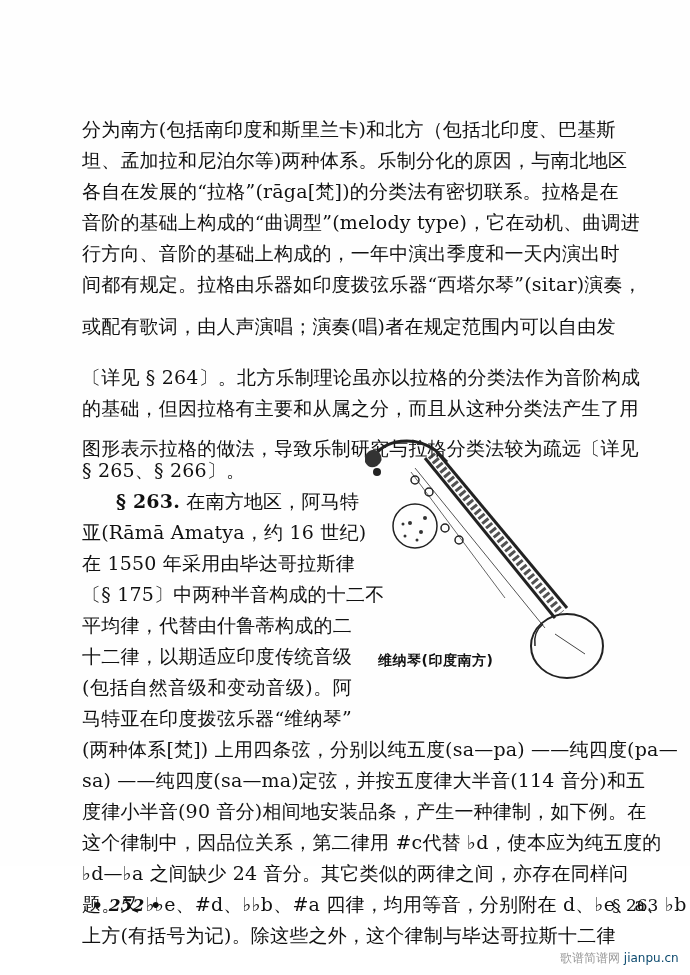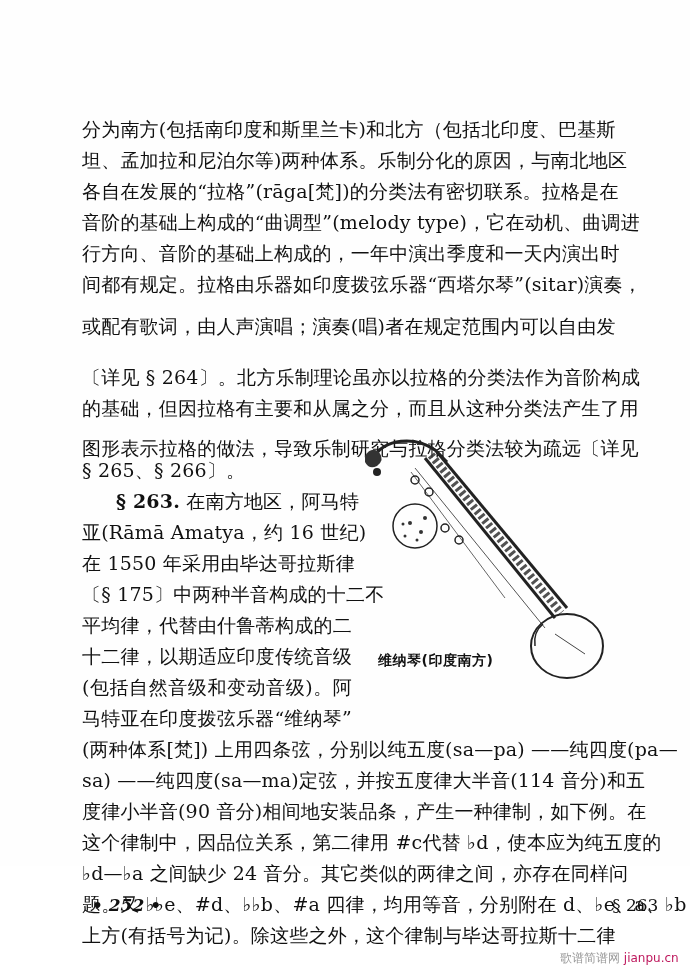--- a/index.html
+++ b/index.html
@@ -13,21 +13,21 @@
   .sec-num { font-weight: bold; font-family: "DejaVu Serif", serif; }
   .figure { position: absolute; left: 355px; top: 428px; width: 250px; height: 258px; }
   .figure svg { position: absolute; left: 0; top: 0; }
   .caption { position: absolute; left: 378px; top: 652px; font-size: 14px; font-weight: bold;
              font-family: "DejaVu Sans", sans-serif; letter-spacing: 0.5px; }
   .folio { position: absolute; top: 895px; font-size: 17px; font-family: "DejaVu Serif", serif; }
   .folio.left { left: 92px; font-style: italic; font-weight: bold; }
   .folio.right { left: 592px; margin-left: 20px; }
   .watermark { position: absolute; left: 560px; top: 950px; font-size: 12px; color: #9a9a9a;
                font-family: "DejaVu Sans", sans-serif; }
-  .watermark .dom { color: #be185d; }
+  .watermark .dom { color: #0c4a6e; }
 </style>
 </head>
 <body>
 
 <div class="page">
 
   <div class="line" style="top:117px">分为南方(包括南印度和斯里兰卡)和北方（包括北印度、巴基斯</div>
   <div class="line" style="top:148px">坦、孟加拉和尼泊尔等)两种体系。乐制分化的原因，与南北地区</div>
   <div class="line" style="top:179px">各自在发展的“拉格”(rāga[梵])的分类法有密切联系。拉格是在</div>
   <div class="line" style="top:210px">音阶的基础上构成的“曲调型”(melody type)，它在动机、曲调进</div>

